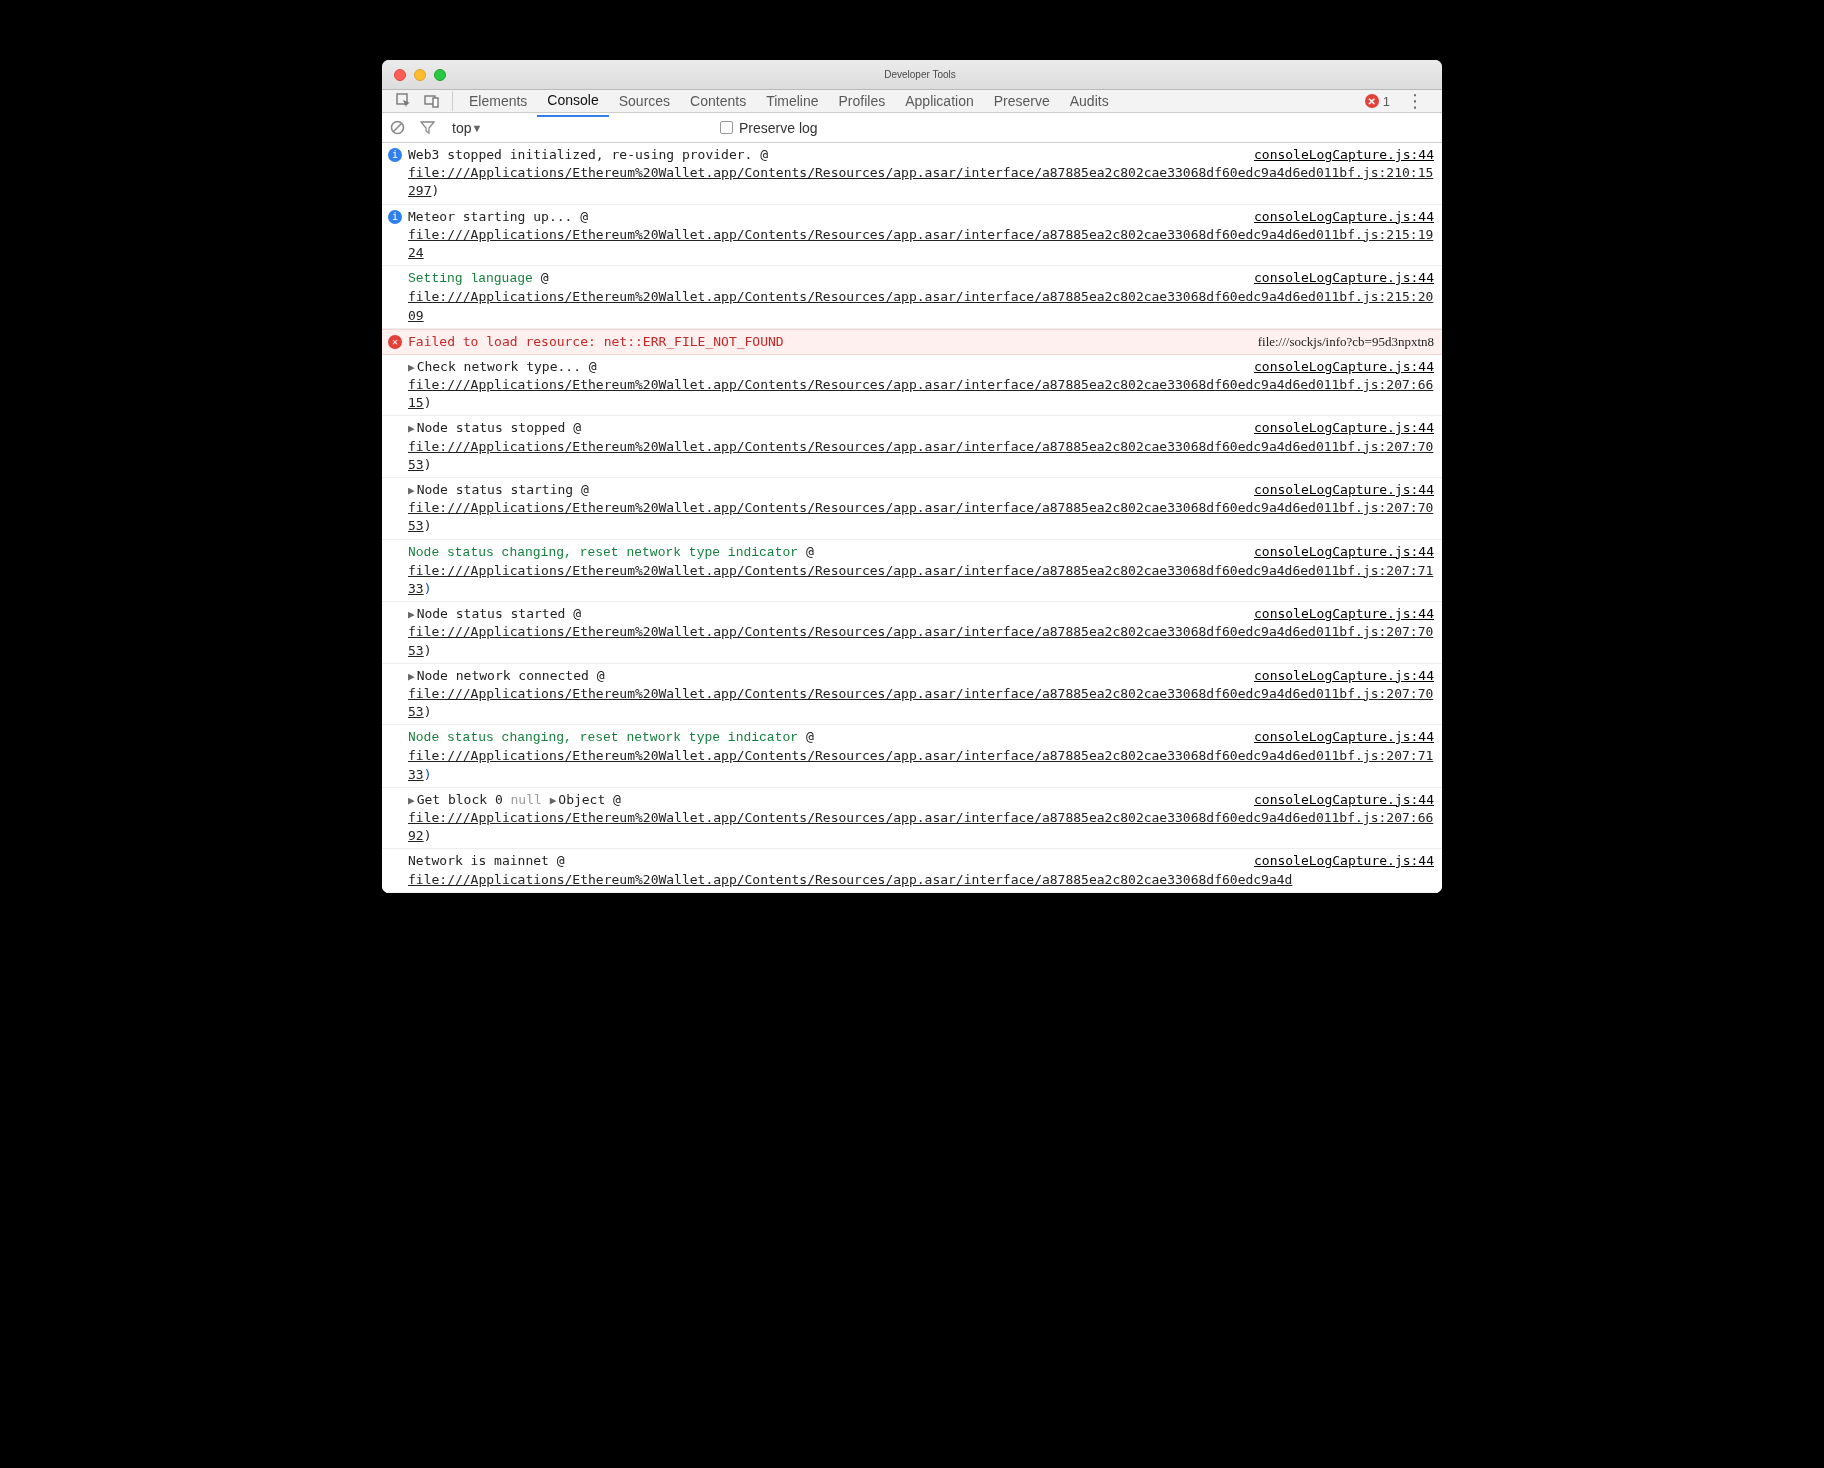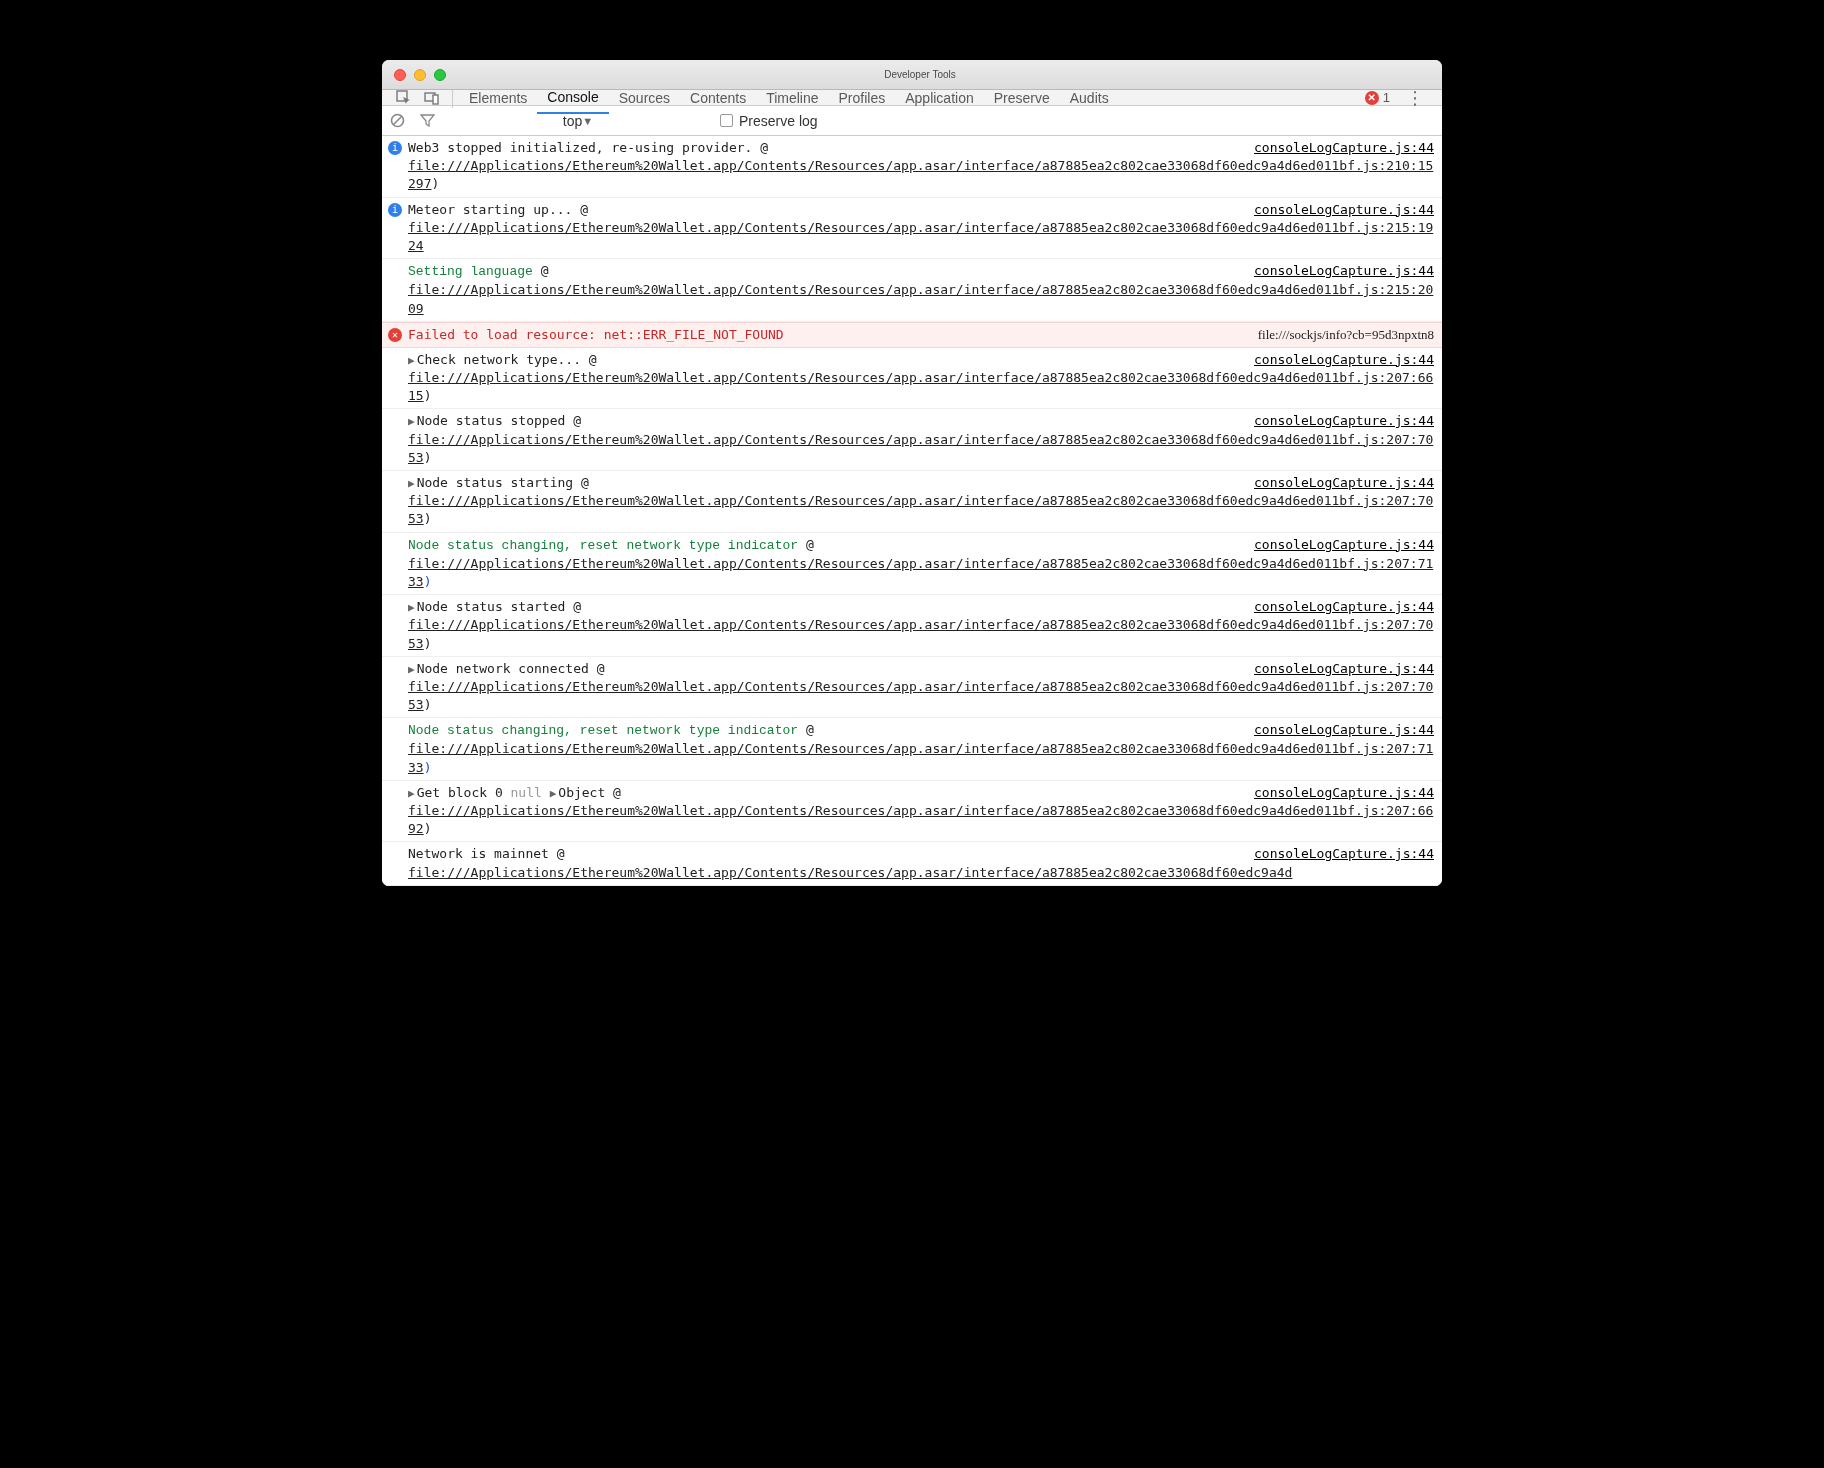--- a/index.html
+++ b/index.html
@@ -28,32 +28,32 @@
     display: flex;
     align-items: center;
     position: relative;
   }
   .traffic { display:flex; gap:8px; padding-left:12px; }
   .dot { width:12px; height:12px; border-radius:50%; }
   .dot.red { background:#ff5f57; border:1px solid #e14540; }
   .dot.yellow { background:#ffbd2e; border:1px solid #e1a029; }
   .dot.green { background:#28c940; border:1px solid #1fa32f; }
   .title { position:absolute; left:16px; right:0; text-align:center; font-size:10px; color:#4a4a4a; pointer-events:none;}
-  .tabs { height:16px; background:#f3f3f3; border-bottom:1px solid #ccc; display:flex; align-items:center; padding:0 8px; font-size:14px; color:#5a5a5a;}
+  .tabs { height:23px; background:#f3f3f3; border-bottom:1px solid #ccc; display:flex; align-items:center; padding:0 8px; font-size:14px; color:#5a5a5a;}
   .tab-icon { width:28px; height:28px; display:flex; align-items:center; justify-content:center; color:#666;}
   .tab-sep { width:1px; height:20px; background:#ccc; margin:0 6px;}
   .tab { padding:0 10px; height:32px; display:flex; align-items:center; cursor:default;}
   .tab.active { color:#111; border-bottom:2px solid #2f80ed;}
   .tab-right { margin-left:auto; display:flex; align-items:center; gap:12px; padding-right:6px;}
   .err-badge { display:flex; align-items:center; gap:4px; font-size:13px;}
   .err-badge .circle { width:14px; height:14px; border-radius:50%; background:#e24038; color:#fff; display:flex; align-items:center; justify-content:center; font-size:10px; font-weight:bold;}
   .kebab { font-size:18px; color:#666; padding:0 4px;}
   .toolbar { height:30px; border-bottom:1px solid #ccc; display:flex; align-items:center; padding:0 8px; gap:10px; font-size:14px; color:#333; background:#fff;}
   .toolbar .icon { color:#7a7a7a; width:20px; text-align:center;}
-  .context-sel { display:flex; align-items:center; gap:0; flex:0 0 260px; justify-content:center; padding-right:6px;}
+  .context-sel { display:flex; align-items:center; gap:0; flex:0 0 260px; justify-content:flex-start; padding-right:6px;}
   .context-text { padding-left:2px;}
   .chev { color:#666; font-size:11px;}
   .checkbox { width:13px; height:13px; border:1px solid #999; border-radius:2px; display:inline-block; margin-right:6px; vertical-align:middle;}
   .plabel{ display:flex; align-items:center;}
   .console { font-family: Menlo, Consolas, monospace; font-size:13px; color:#222; background:#fff; }
   .row { border-bottom:1px solid #eee; padding:3px 8px 3px 26px; position:relative; line-height:1.4; word-break:break-all;}
   .row.error { background:#fff0f0; color:#c62828; border-top:1px solid #f7d4d4; border-bottom:1px solid #f7d4d4;}
   .ic { position:absolute; left:6px; top:5px; width:14px; height:14px; border-radius:50%; font-size:10px; display:flex; align-items:center; justify-content:center; color:#fff;}
   .ic.info { background:#2f80ed;}
   .ic.err { background:#e24038; font-weight:bold;}

